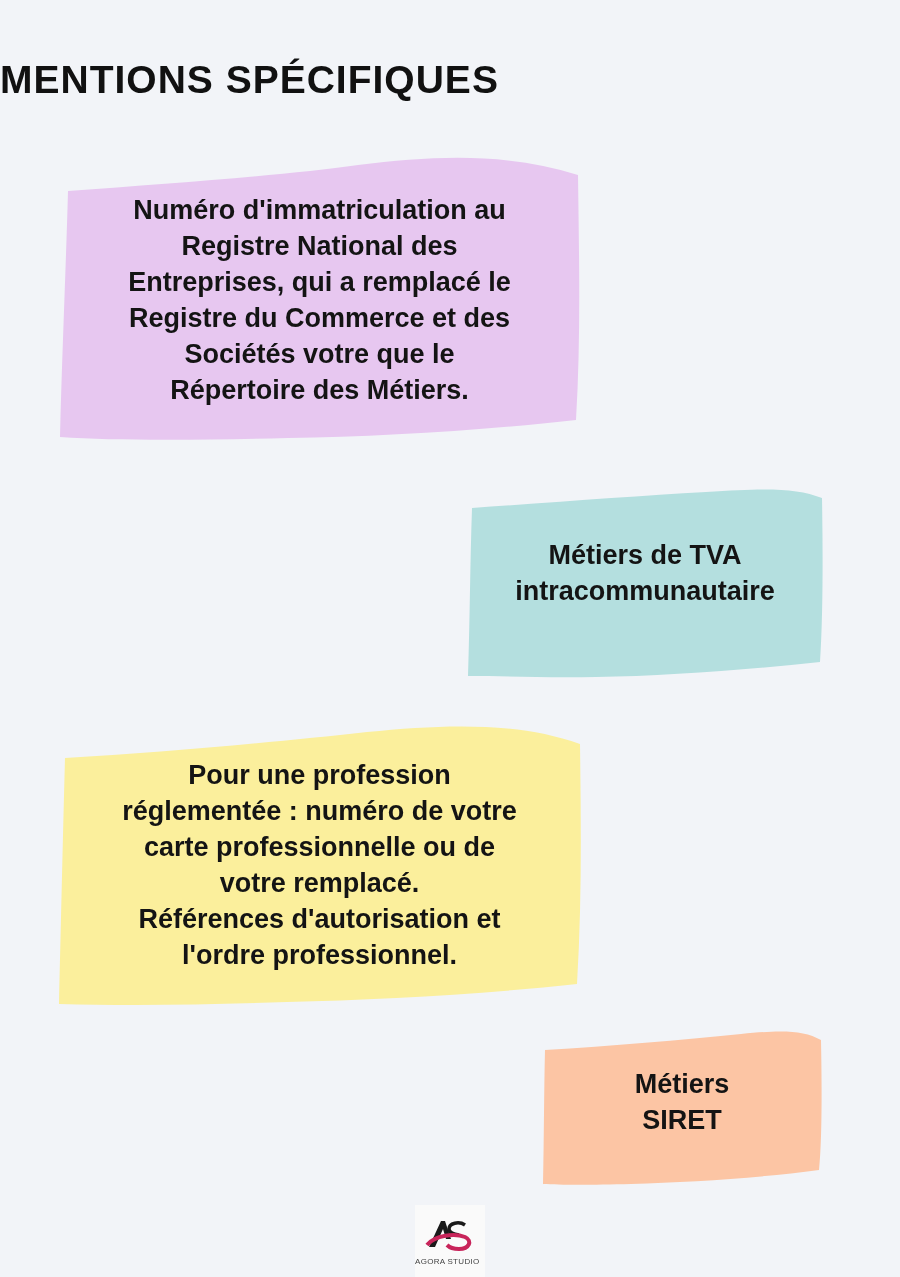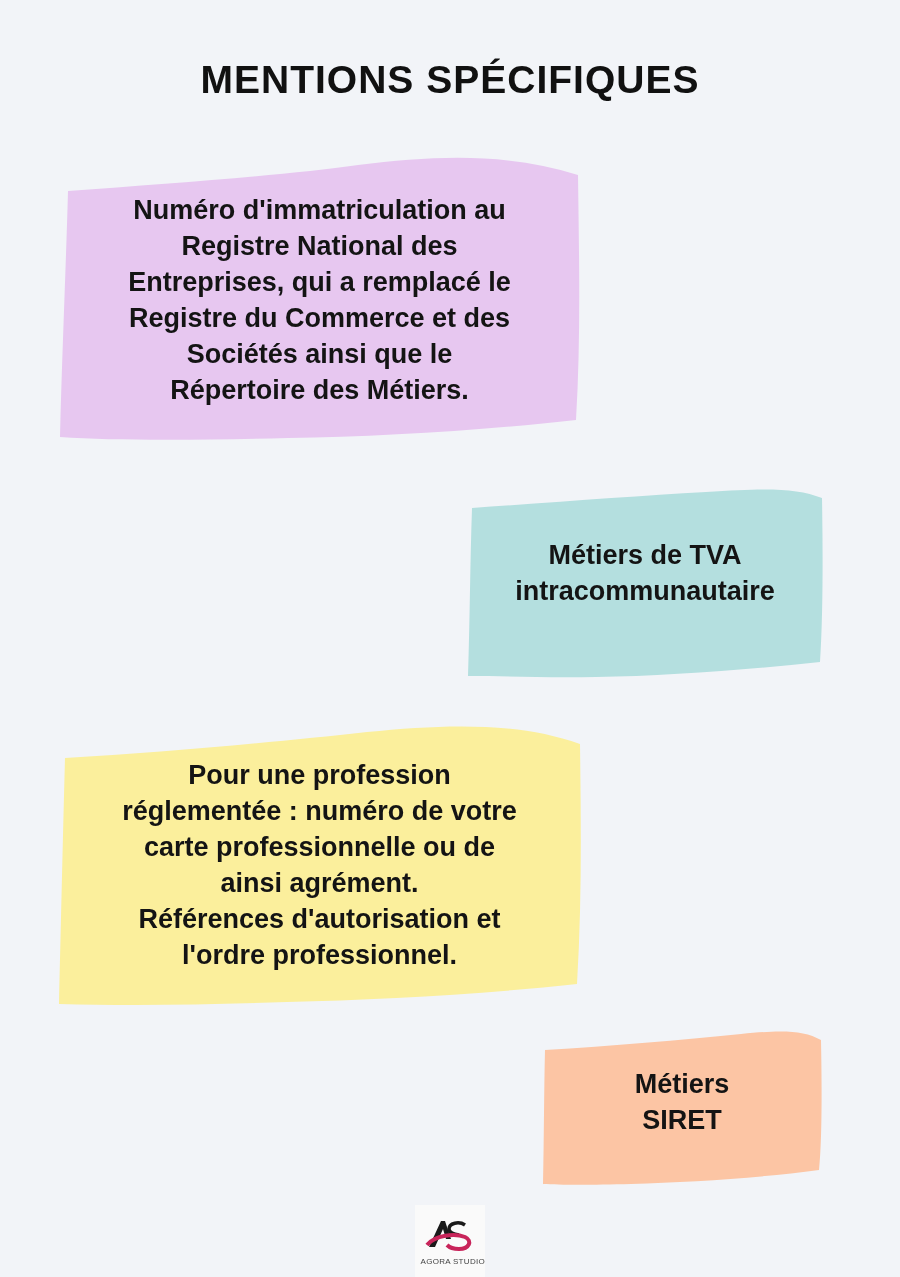--- a/index.html
+++ b/index.html
@@ -3,21 +3,21 @@
   <meta charset="utf-8">
   <style>
     html, body { margin:0; padding:0; }
     body {
       width:900px; height:1277px; position:relative; overflow:hidden;
       background:#f2f4f8;
       font-family:"Liberation Sans", "DejaVu Sans", sans-serif;
       color:#111;
     }
     .title {
-      position:absolute; left:0; top:58px; width:900px; text-align:center;
+      position:absolute; left:0; top:58px; width:900px; text-align:left;
       font-size:39px; font-weight:bold; letter-spacing:1px; color:#111;
     }
     .card { position:absolute; }
     .card svg { position:absolute; left:0; top:0; width:100%; height:100%; }
     .card .text {
       position:absolute; left:0; top:0; width:100%; height:100%;
       display:flex; align-items:center; justify-content:center;
       text-align:center; font-size:27px; font-weight:bold; line-height:36px;
       white-space:pre-line; color:#141414;
     }
@@ -27,57 +27,57 @@
     #card2 .text { top:-10px; }
     #card3 { left:57px; top:722px; width:525px; height:285px; }
     #card4 { left:541px; top:1030px; width:282px; height:156px; }
     #card4 .text { top:-6px; }
     .logo {
       position:absolute; left:415px; top:1205px; width:70px; height:72px;
       background:#fafafa;
     }
     .logo svg { position:absolute; left:10px; top:12px; width:50px; height:36px; }
     .logo .brand {
-      position:absolute; left:0; top:52px; width:70px; text-align:right;
+      position:absolute; left:0; top:52px; width:70px; text-align:left;
       font-size:8px; color:#444; letter-spacing:0.3px;
     }
   </style>
 </head>
 <body>
 
 <div class="title">MENTIONS SPÉCIFIQUES</div>
 
 <div class="card" id="card1">
   <svg viewBox="0 0 523 288" preserveAspectRatio="none">
     <path d="M10 36 C120 28 230 20 300 10 C380 0 450 -2 520 20 C521 100 523 180 518 265 C430 275 320 282 230 283 C150 285 60 286 2 282 C4 200 8 110 10 36 Z" fill="#e7c7f0"></path>
   </svg>
   <div class="text">Numéro d'immatriculation au
 Registre National des
 Entreprises, qui a remplacé le
 Registre du Commerce et des
-Sociétés ainsi que le
+Sociétés votre que le
 Répertoire des Métiers.</div>
 </div>
 
 <div class="card" id="card2">
   <svg viewBox="0 0 358 194" preserveAspectRatio="none">
     <path d="M6 22 C90 16 170 10 240 6 C300 2 330 2 356 12 C357 70 357 130 354 176 C280 184 200 190 130 191 C80 192 40 190 2 190 C4 130 4 80 6 22 Z" fill="#b4dfdf"></path>
   </svg>
   <div class="text">Métiers de TVA
 intracommunautaire</div>
 </div>
 
 <div class="card" id="card3">
   <svg viewBox="0 0 525 285" preserveAspectRatio="none">
     <path d="M8 36 C110 30 220 20 310 10 C390 2 460 0 523 22 C524 100 525 180 520 262 C430 272 320 278 230 280 C150 283 70 284 2 282 C4 200 6 110 8 36 Z" fill="#fbef9c"></path>
   </svg>
   <div class="text">Pour une profession
 réglementée : numéro de votre
 carte professionnelle ou de
-ainsi agrément.
+votre remplacé.
 Références d'autorisation et
 l'ordre professionnel.</div>
 </div>
 
 <div class="card" id="card4">
   <svg viewBox="0 0 282 156" preserveAspectRatio="none">
     <path d="M4 20 C70 16 140 10 200 4 C240 0 262 0 280 10 C281 60 281 110 278 140 C220 148 150 152 90 154 C50 155 20 155 2 154 C3 110 3 60 4 20 Z" fill="#fcc5a4"></path>
   </svg>
   <div class="text">Métiers
 SIRET</div>

